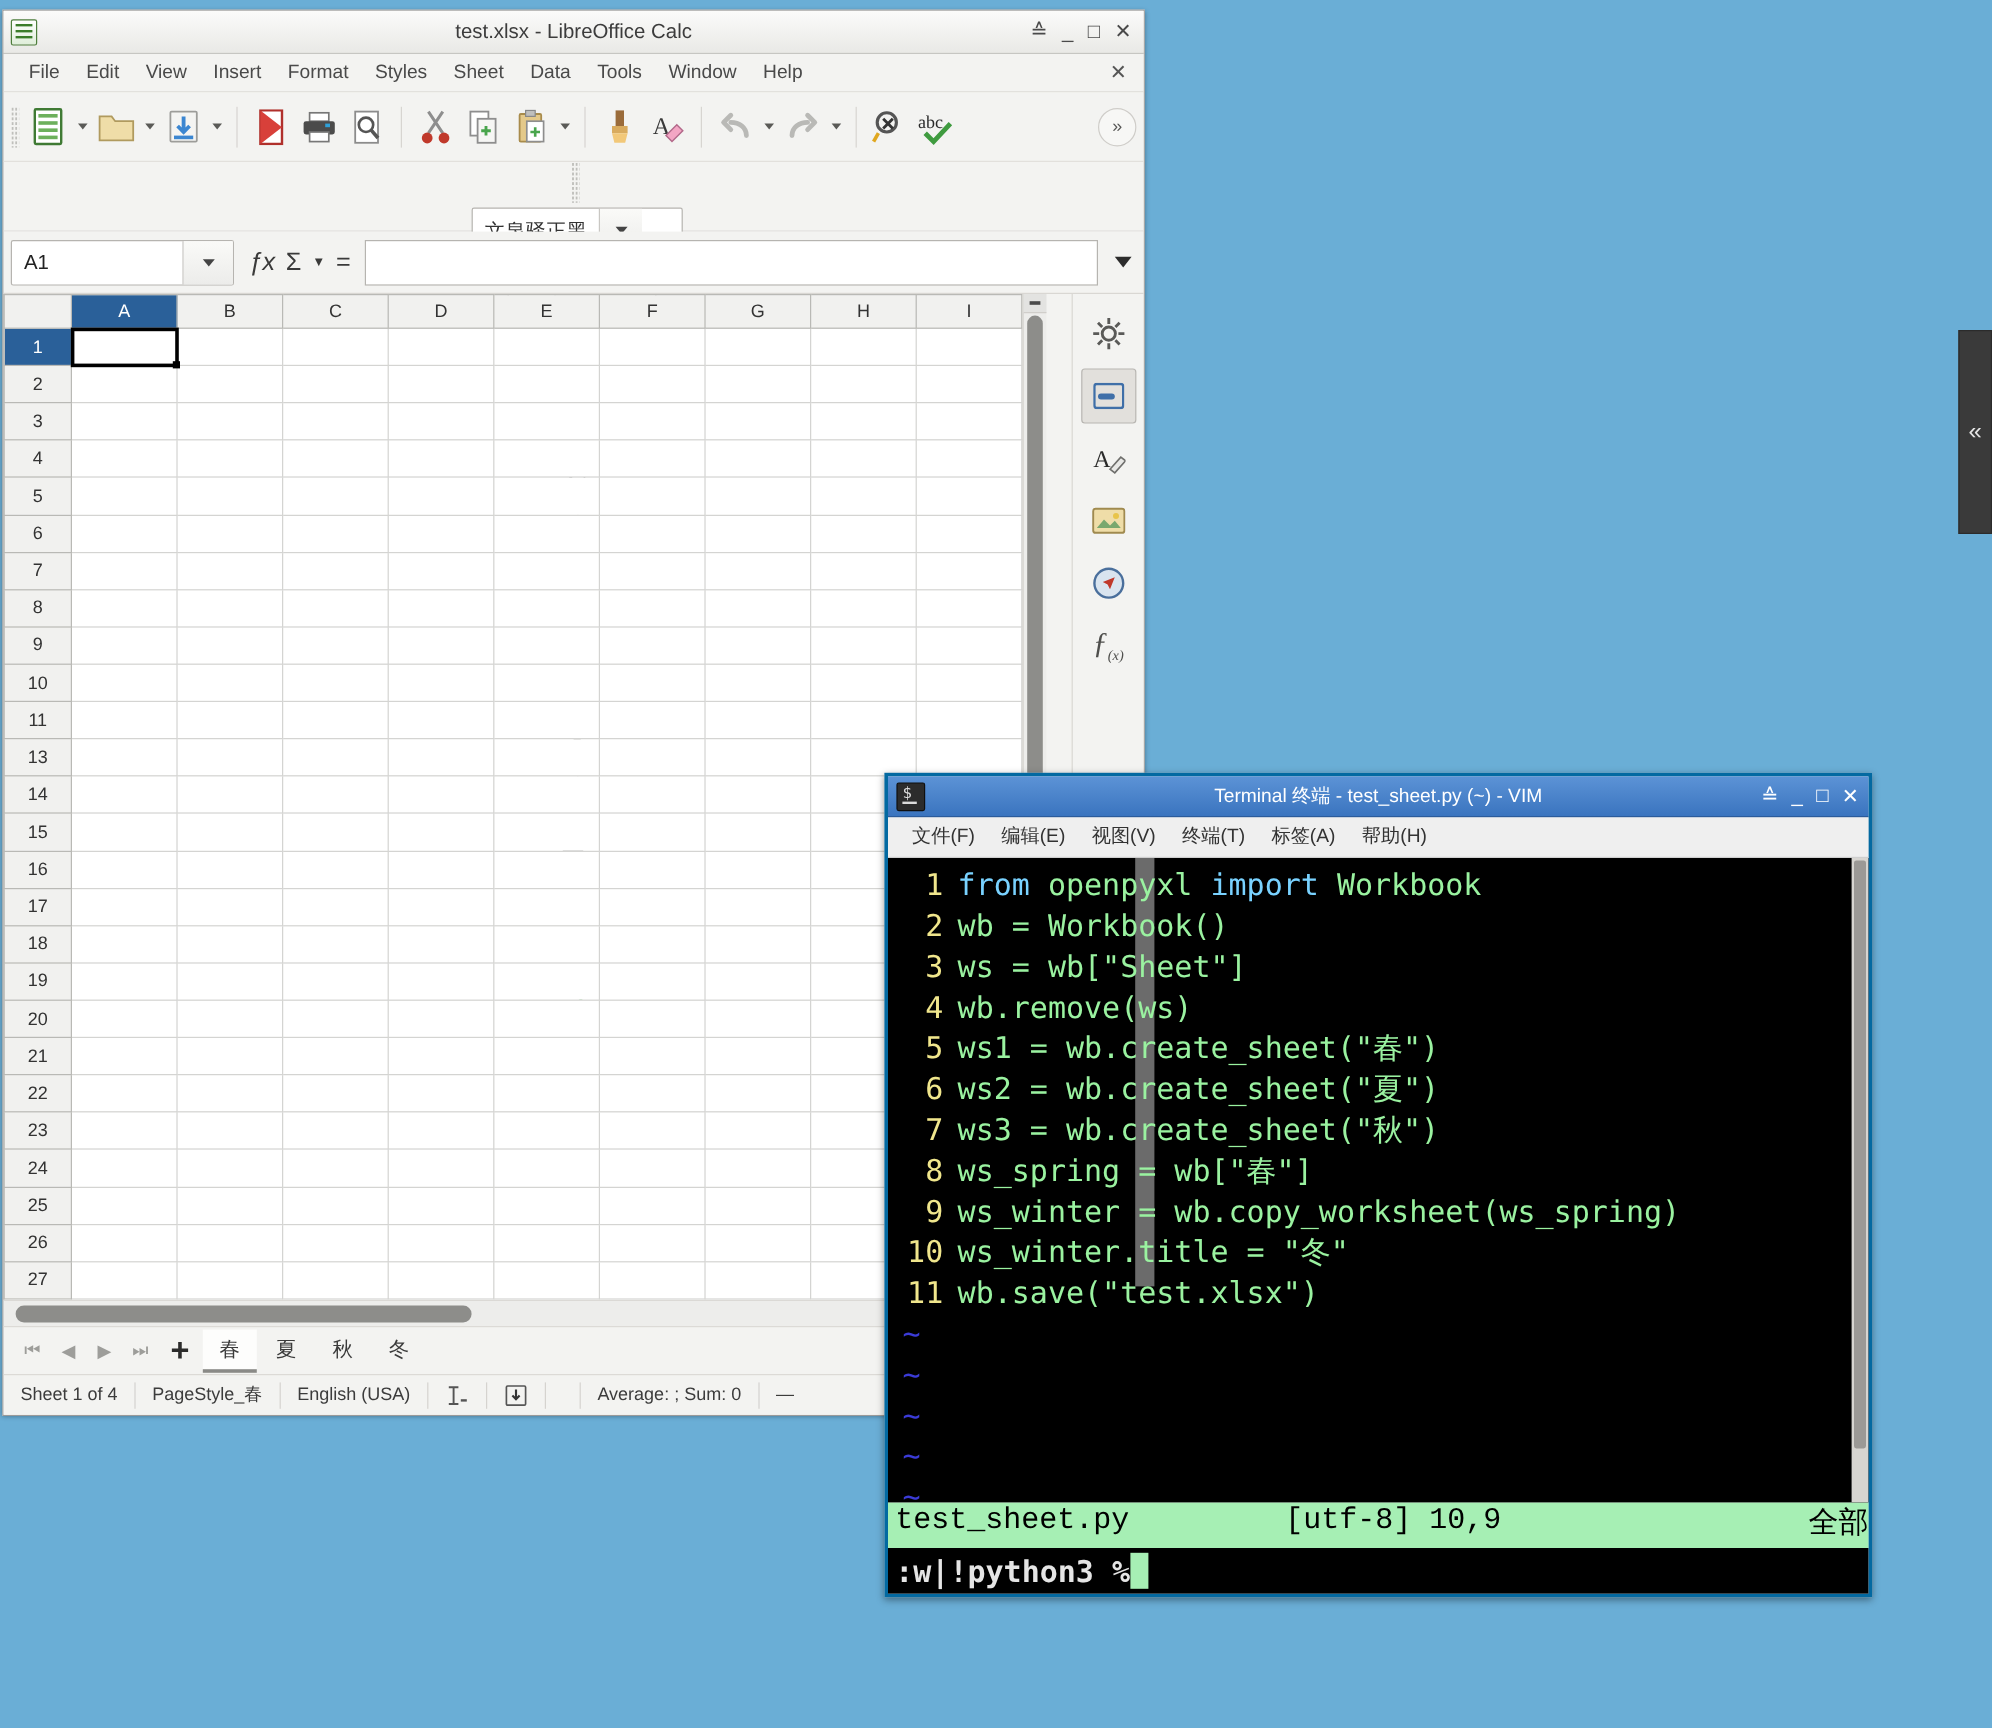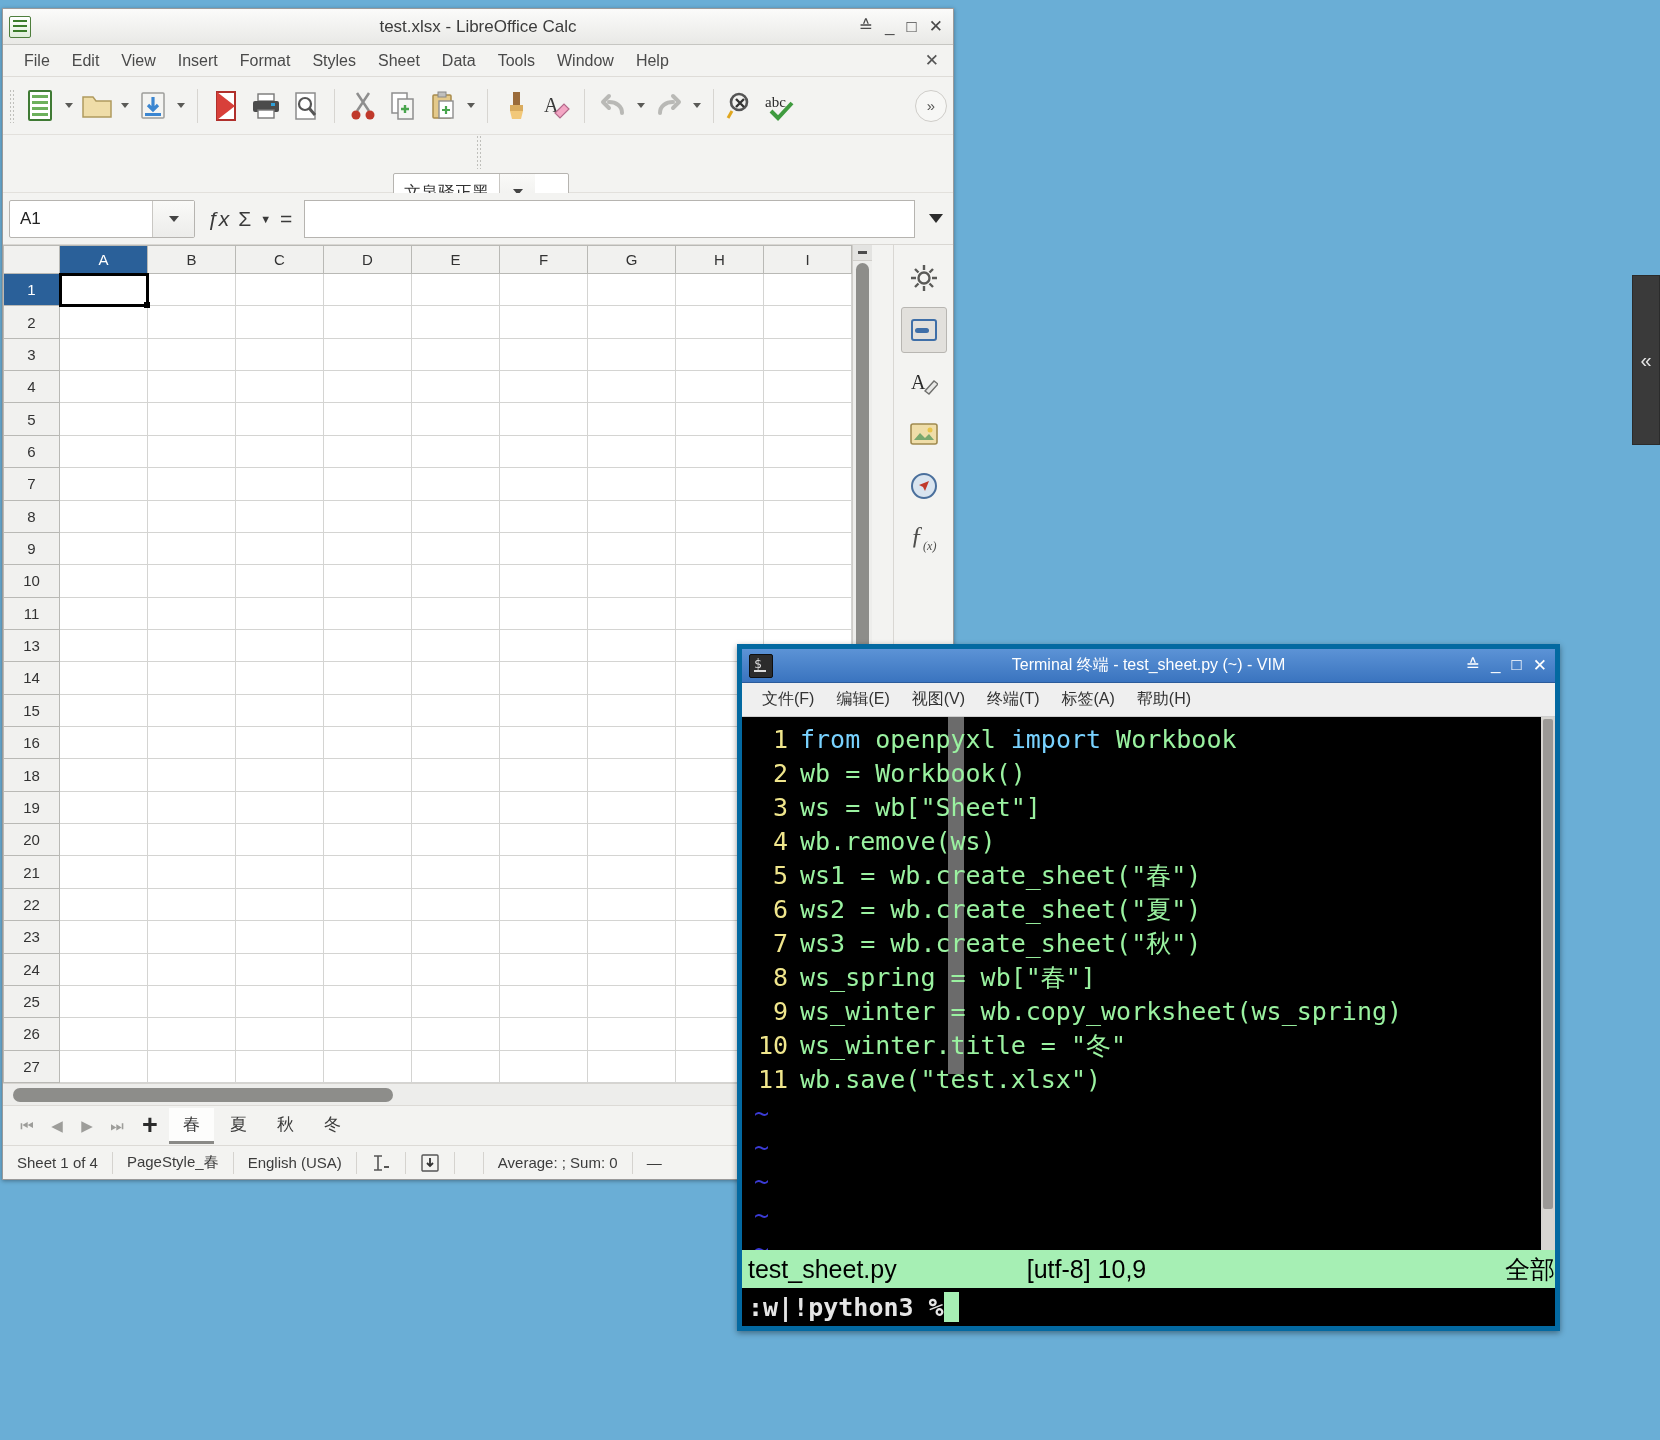--- a/index.html
+++ b/index.html
@@ -146,21 +146,21 @@
   #edge-handle {
     position:absolute; right:0; top:275px; width:28px; height:170px;
     background:#3a3a3a; border:1px solid #2b2b2b;
     display:flex; align-items:center; justify-content:center;
     color:#e6e6e6; font-size:20px;
   }
 
   
   #term-window {
     position:absolute; left:737px; top:644px; width:823px; height:687px;
-    background:#efefef; border:5px solid #0369a1; box-shadow:0 2px 6px rgba(0,0,0,.4);
+    background:#efefef; border:3px solid #0369a1; box-shadow:0 2px 6px rgba(0,0,0,.4);
     display:flex; flex-direction:column;
   }
   .term-title {
     height:34px; display:flex; align-items:center; position:relative;
     background: linear-gradient(#5c93d6, #3a74bf);
     border-bottom:1px solid #2b5b9b;
   }
   .term-ic { width:24px; height:24px; margin-left:7px; background:#2c2c2c; border:1px solid #0f0f0f;
              border-radius:2px; position:relative; flex:none; }
   .term-ic::before { content:"$"; position:absolute; left:4px; top:1px; color:#dcdcdc; font-size:13px;
@@ -180,22 +180,22 @@
                              background:#9b9996; border-radius:2px; }
   .vim-cursorcol { position:absolute; top:0; height:357px; width:16px; background:#6b6b6b; }
   .code { position:relative; padding-top:6px; }
   .codeline { height:34px; line-height:34px; font-size:25px; white-space:pre; letter-spacing:0px; }
   .lnum { color:#f0e68c; display:inline-block; width:58px; text-align:right; padding-right:12px; }
   .kw   { color:#79d2ff; }
   .txt  { color:#9af2a0; }
   .tilde { color:#3b3bd6; font-size:25px; }
   .tildes { padding-left:12px; }
 
-  .vim-status { height:38px; background:#a6efb4; color:#000; display:flex; align-items:center;
-                font-family:Liberation Sans, sans-serif; font-size:25px;
+  .vim-status { height:38px; background:#a6efb4; color:#000; display:flex; align-items:flex-start;
+                font-family:Liberation Mono, monospace; font-size:25px;
                 padding-left:6px; white-space:pre; }
   .vim-status .right { margin-left:auto; padding-right:0px; }
   .vim-cmd { height:38px; background:#000; color:#e5e5e5; display:flex; align-items:center;
              font-family:"DejaVu Sans Mono","Liberation Mono",monospace; font-size:25px;
              padding-left:6px; white-space:pre;font-weight:bold; }
   .cmd-cursor { display:inline-block; width:15px; height:30px; background:#a6efb4; }
 </style>
 </head>
 <body>
 
@@ -631,20 +631,32 @@
                   <td></td>
                   <td></td>
                   <td></td>
                   <td></td>
                   <td></td>
                   <td></td>
                   <td></td>
                 </tr>
                 <tr>
                   <th class="rowh">16</th>
+                  <td></td>
+                  <td></td>
+                  <td></td>
+                  <td></td>
+                  <td></td>
+                  <td></td>
+                  <td></td>
+                  <td></td>
+                  <td></td>
+                </tr>
+                <tr>
+                  <th class="rowh">17</th>
                   <td></td>
                   <td></td>
                   <td></td>
                   <td></td>
                   <td></td>
                   <td></td>
                   <td></td>
                   <td></td>
                   <td></td>
                 </tr>

